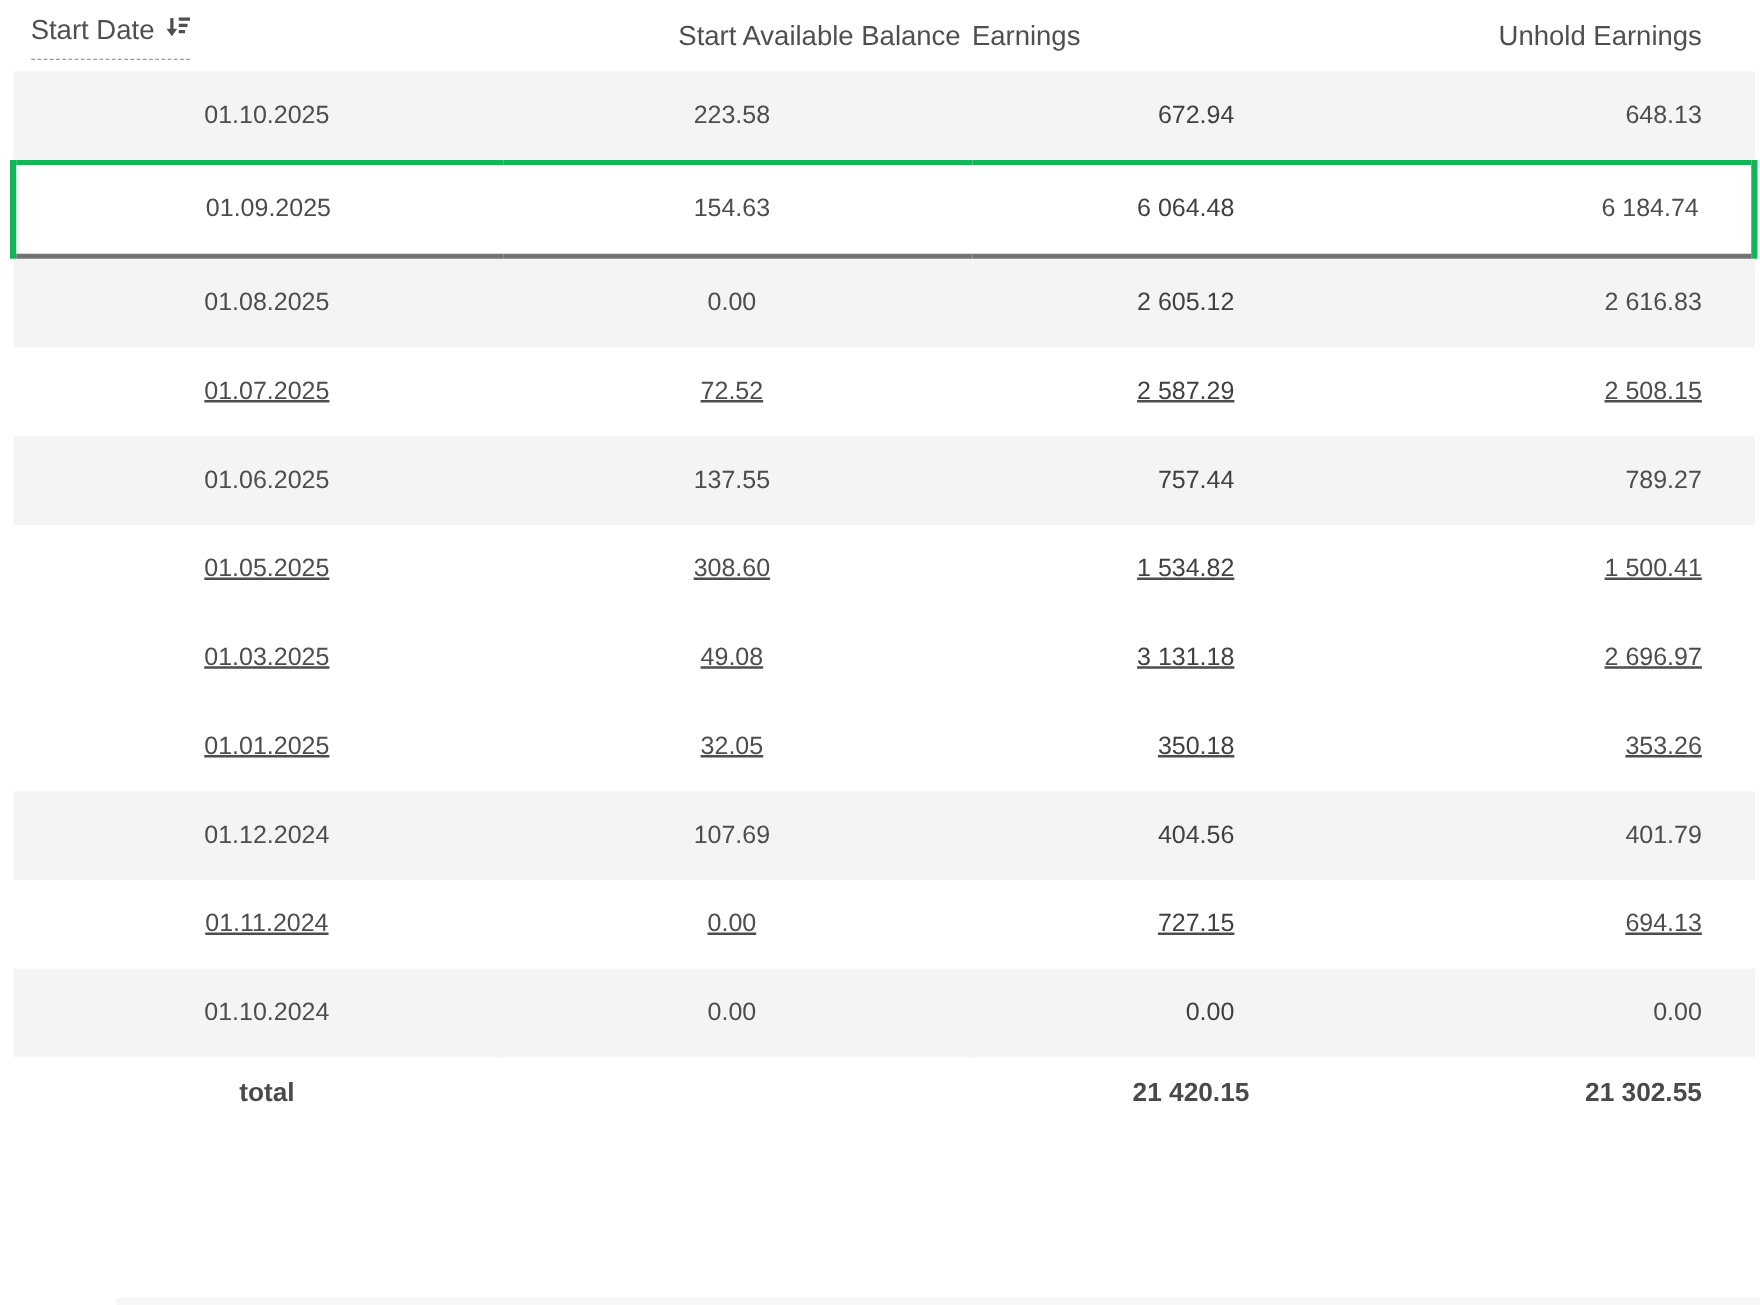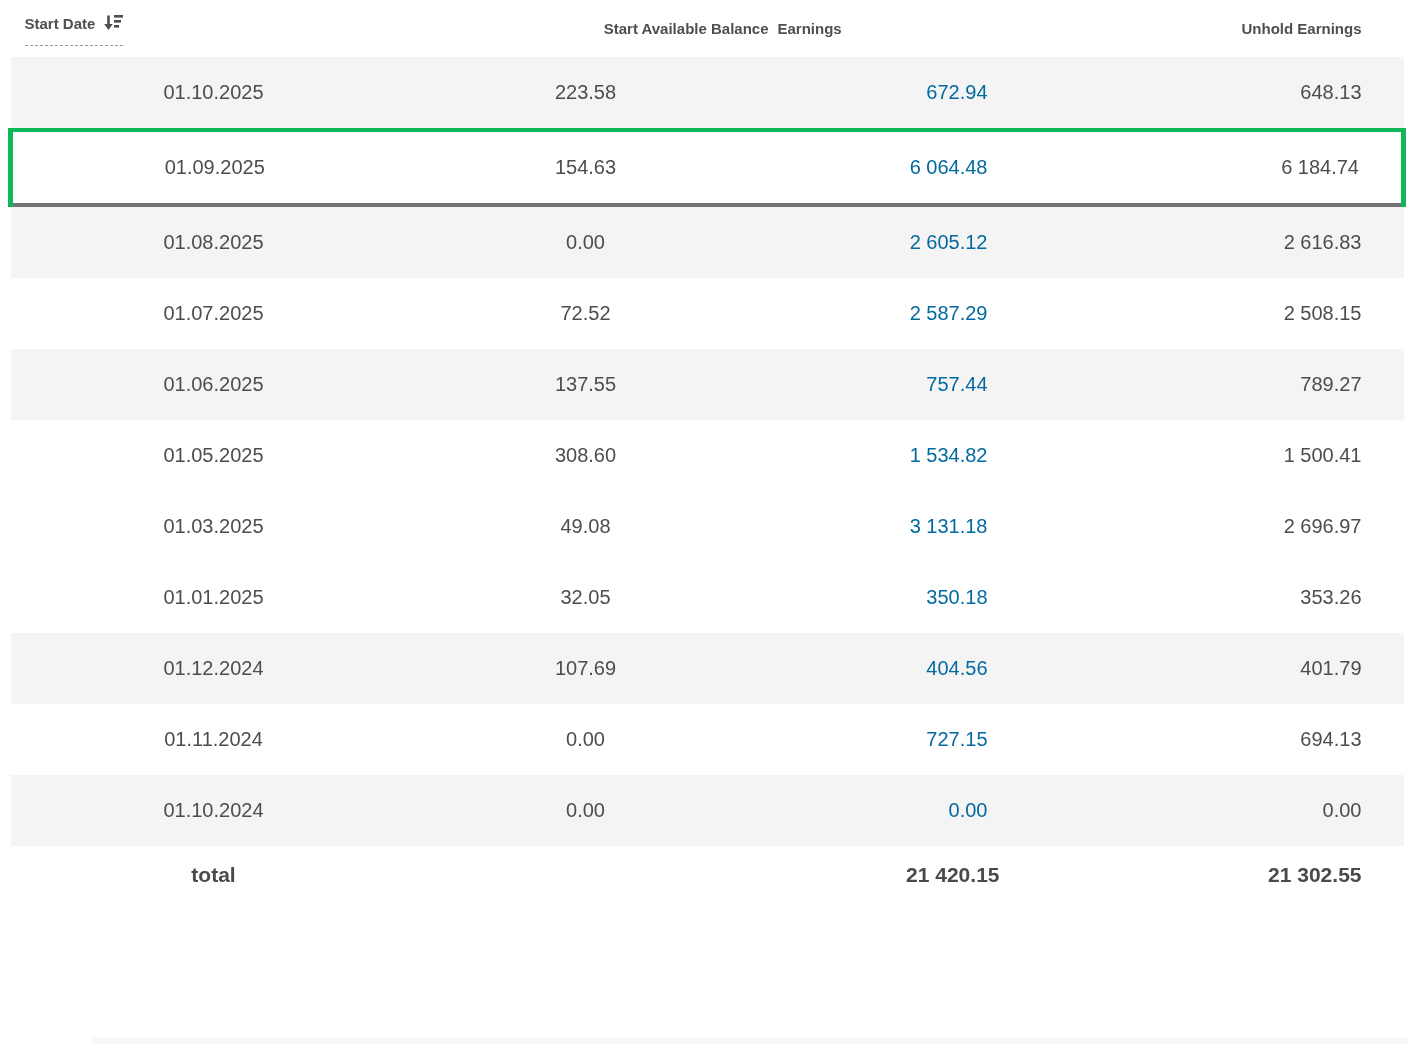--- a/index.html
+++ b/index.html
@@ -22,22 +22,22 @@
     width: 1393px;
   }
   col.c-date    { width: 392px; }
   col.c-balance { width: 375px; }
   col.c-earn    { width: 230px; }
   col.c-unhold  { width: 396px; }
 
   thead th {
     height: 57px;
     vertical-align: middle;
-    font-size: 15px;
-    font-weight: 700;
+    font-size: 22px;
+    font-weight: 400;
     color: #4f4f4f;
     padding: 0;
     background: #ffffff;
   }
   th.h-date    { text-align: left;  padding-left: 14px; }
   th.h-balance { text-align: right; padding-right: 9px; }
   th.h-earn    { text-align: left; padding-right: 8px; }
   th.h-unhold  { text-align: right; padding-right: 42px; }
 
   .sort-header {
@@ -56,32 +56,32 @@
     font-size: 20px;
     color: #4d4d4d;
     padding: 0;
   }
   td.cell-date    { text-align: center;  padding-left: 14px; }
   td.cell-balance { text-align: center; padding-right: 9px; }
   td.cell-earn    { text-align: right; padding-right: 20px; }
   td.cell-unhold  { text-align: right; padding-right: 42px; }
 
   tr.alt td { background: #f4f4f4; }
-  tr.plain td { background: #ffffff; }
+  tr.plain td { background: #ffffff; text-decoration: underline; }
 
   tr.highlight td {
     background: #ffffff;
     border-top: 4px solid #10b759;
     border-bottom: 4px solid #737373;
   }
   tr.highlight td:first-child { border-left: 5px solid #10b759; }
   tr.highlight td:last-child  { border-right: 5px solid #10b759; }
 
   a.earnings-link {
-    color: #0369a1;
+    color: #404040;
     text-decoration: none;
     cursor: pointer;
   }
 
   tfoot td {
     height: 58px;
     font-weight: 700;
     color: #4a4a4a;
     font-size: 21px;
     background: #ffffff;

